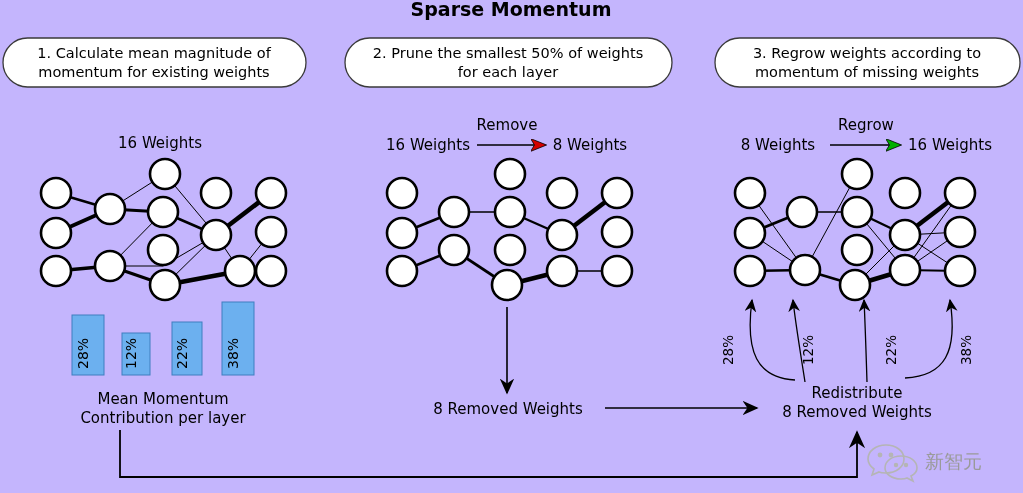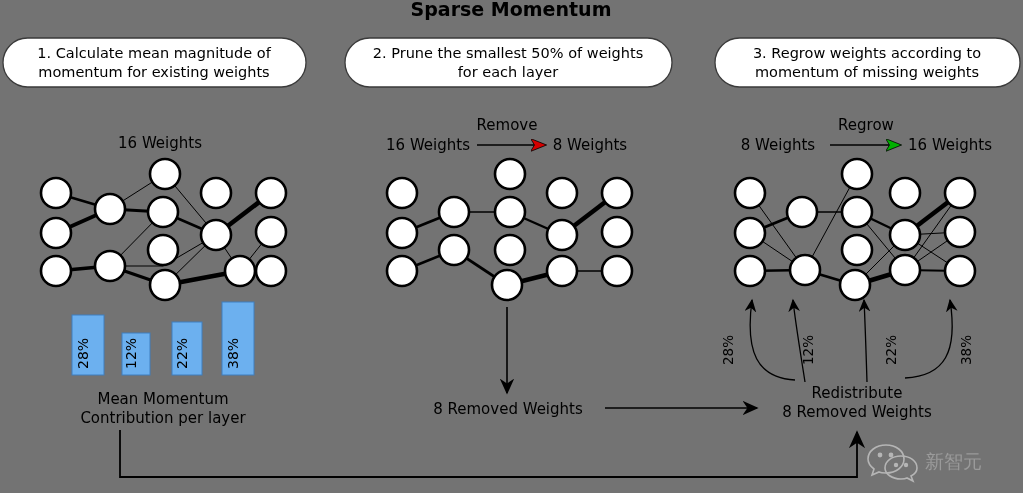--- a/index.html
+++ b/index.html
@@ -8,21 +8,21 @@
     background: #ffffff;
   }
   body {
     font-family: "DejaVu Sans", sans-serif;
     color: #000000;
   }
   #figure {
     position: relative;
     width: 1023px;
     height: 493px;
-    background: #737373;
+    background: #c4b5fd;
     overflow: hidden;
   }
   #figure svg.layer {
     position: absolute;
     left: 0;
     top: 0;
     width: 1023px;
     height: 493px;
   }
   .title-text {

